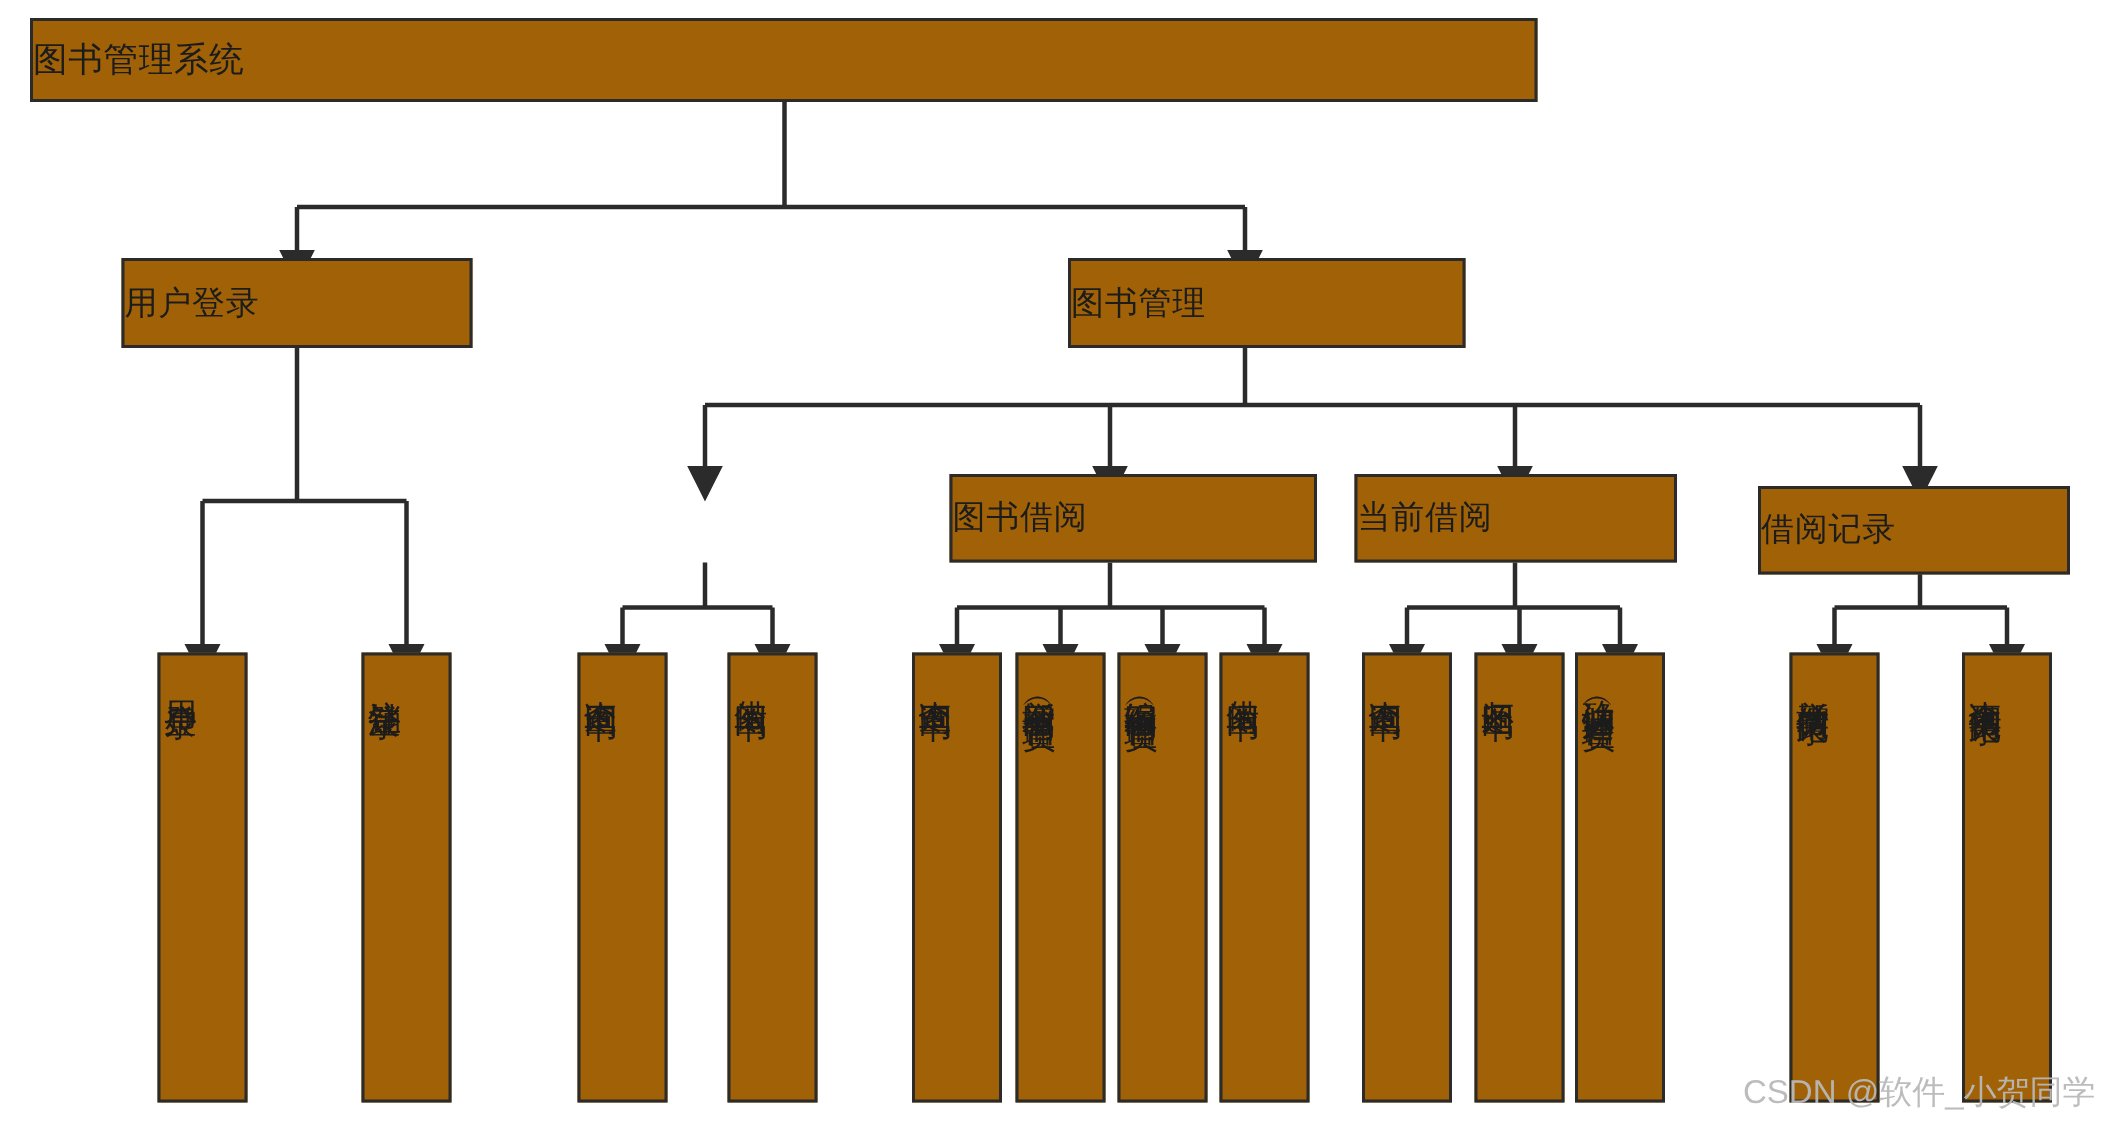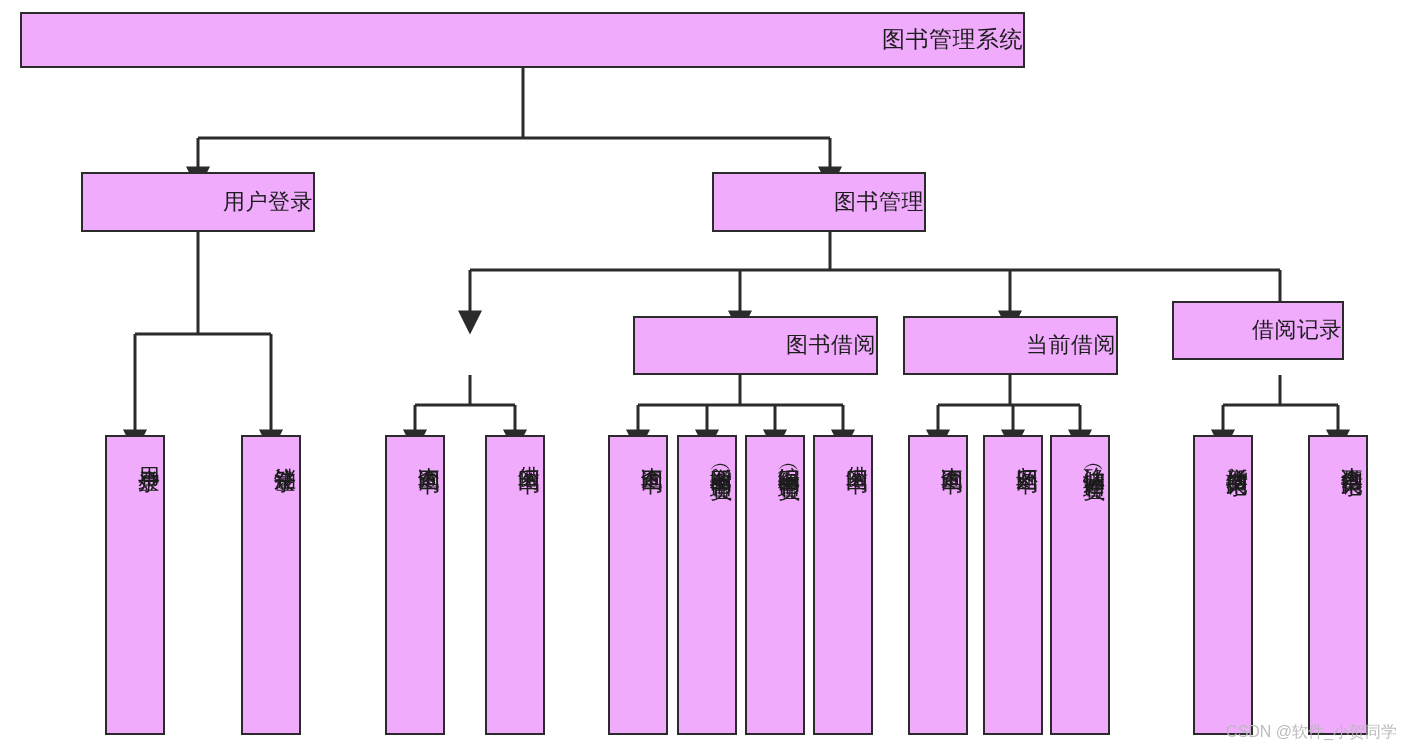--- a/index.html
+++ b/index.html
@@ -9,25 +9,25 @@
     font-family:"Liberation Sans","DejaVu Sans",sans-serif;
     overflow:hidden;
     position:relative;
   }
   #stage{position:absolute;left:0;top:0;width:1405px;height:747px;}
   #edges{position:absolute;left:0;top:0;width:1405px;height:747px;}
 
   .node{
     position:absolute;
     box-sizing:border-box;
-    background:#f0abfc;
+    background:#a16207;
     border:2.5px solid #2b2b2b;
     display:flex;
     align-items:center;
-    justify-content:flex-end;
+    justify-content:flex-start;
     color:#1c1c1c;
   }
   .node .lbl{
     display:block;
     text-align:center;
     letter-spacing:0.5px;
   }
   
   .h-node .lbl{font-size:22px;line-height:1.1;}
   .h-node.root .lbl{font-size:23px;}
@@ -40,21 +40,21 @@
     font-size:22px;
     line-height:1.25;
     letter-spacing:2px;
     white-space:nowrap;
   }
 
   .watermark{
     position:absolute;
     right:8px;
     bottom:4px;
-    font-size:16px;
+    font-size:22px;
     color:#b9b9b9;
     white-space:nowrap;
     opacity:.95;
   }
 </style>
 </head>
 <body>
 
 <div id="stage">
   <svg id="edges" viewBox="0 0 1405 747" width="1405" height="747" xmlns="http://www.w3.org/2000/svg">
@@ -107,31 +107,31 @@
     </g>
   </svg>
 
   <div class="node h-node root" style="left: 20px; top: 12px; width: 1005px; height: 56px;">
     <span class="lbl">图书管理系统</span>
   </div>
 
   <div class="node h-node" style="left: 81px; top: 172px; width: 234px; height: 60px;">
     <span class="lbl">用户登录</span>
   </div>
-  <div class="node h-node" style="left: 712px; top: 172px; width: 214px; height: 60px;">
+  <div class="node h-node" style="left: 712px; top: 172px; width: 265px; height: 60px;">
     <span class="lbl">图书管理</span>
   </div>
 
   <div class="node h-node" style="left: 633px; top: 316px; width: 245px; height: 59px;">
     <span class="lbl">图书借阅</span>
   </div>
   <div class="node h-node" style="left: 903px; top: 316px; width: 215px; height: 59px;">
     <span class="lbl">当前借阅</span>
   </div>
-  <div class="node h-node" style="left: 1172px; top: 301px; width: 172px; height: 59px;">
+  <div class="node h-node" style="left: 1172px; top: 324px; width: 208px; height: 59px;">
     <span class="lbl">借阅记录</span>
   </div>
 
   <div class="node v-node" style="left: 105px; top: 435px; width: 60px; height: 300px;">
     <span class="lbl">用户登录</span>
   </div>
   <div class="node v-node" style="left: 241px; top: 435px; width: 60px; height: 300px;">
     <span class="lbl">注销登录</span>
   </div>
   <div class="node v-node" style="left: 385px; top: 435px; width: 60px; height: 300px;">

